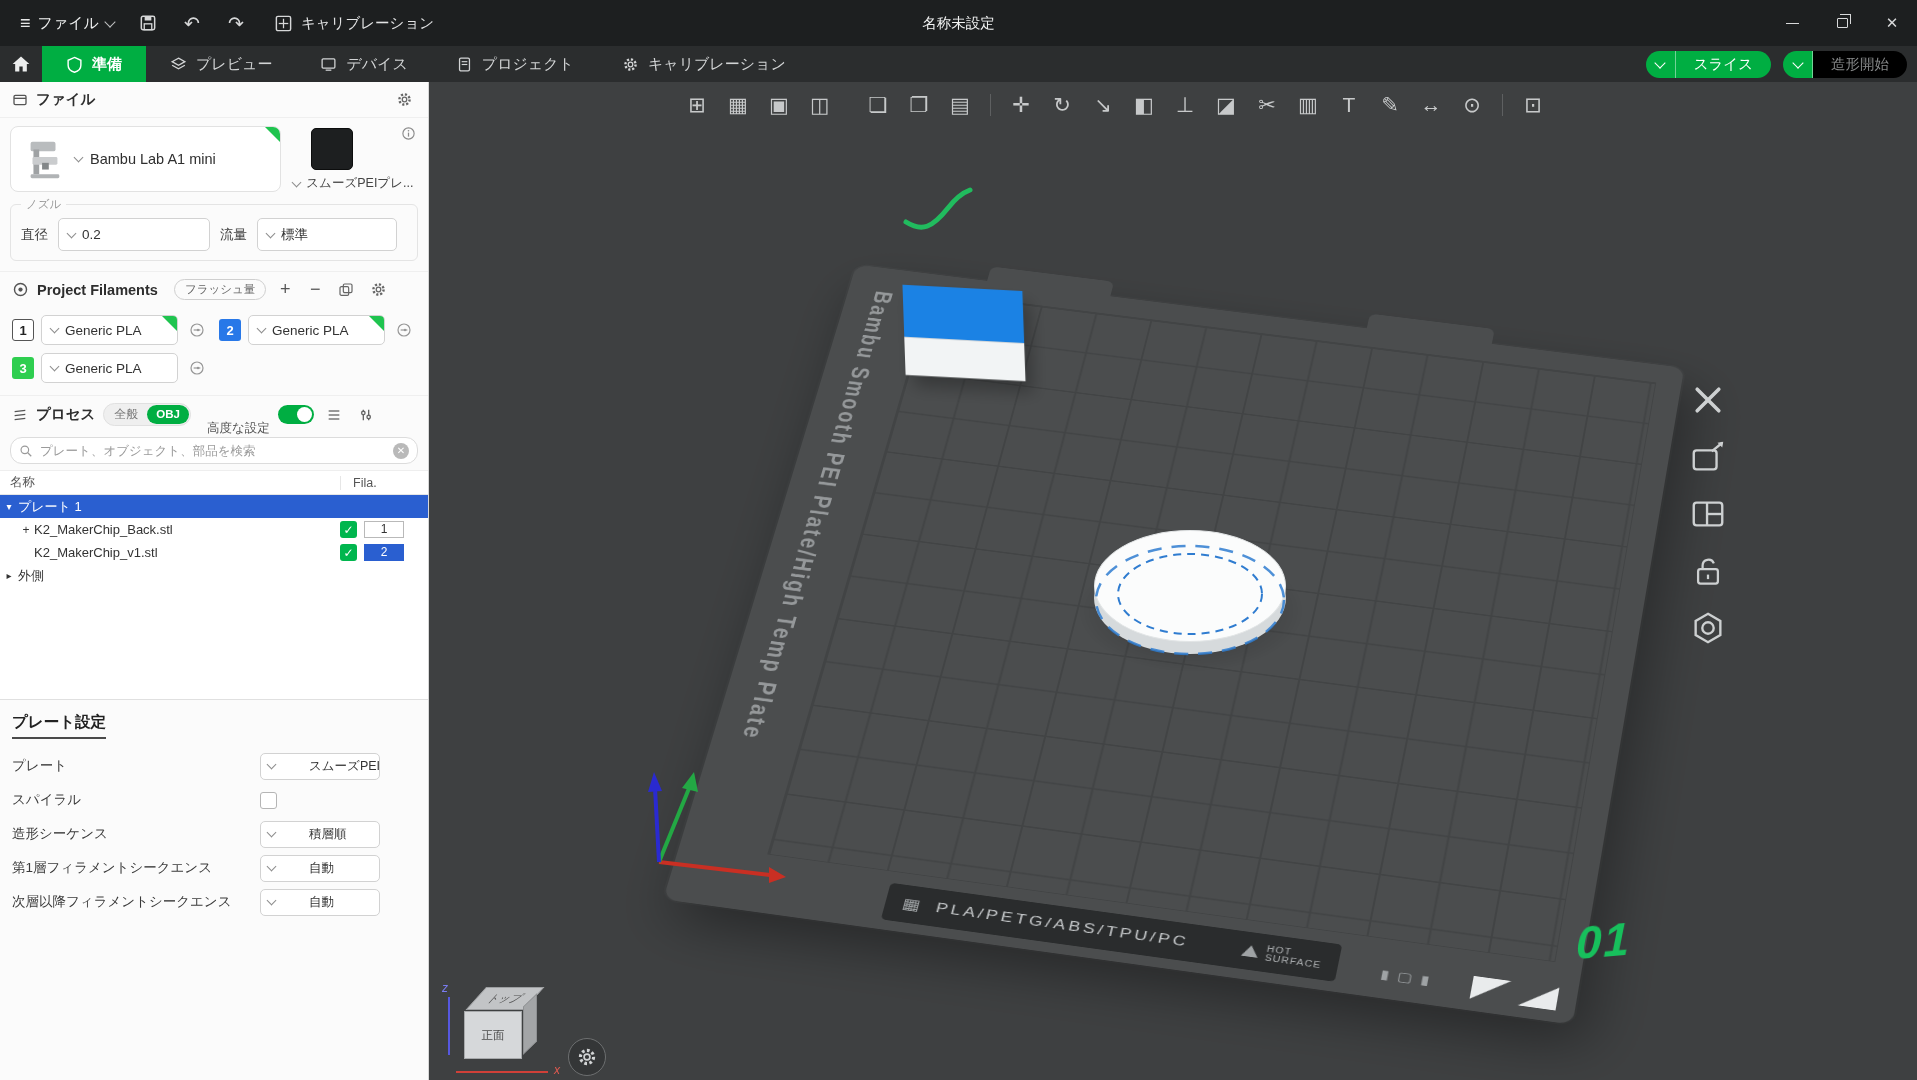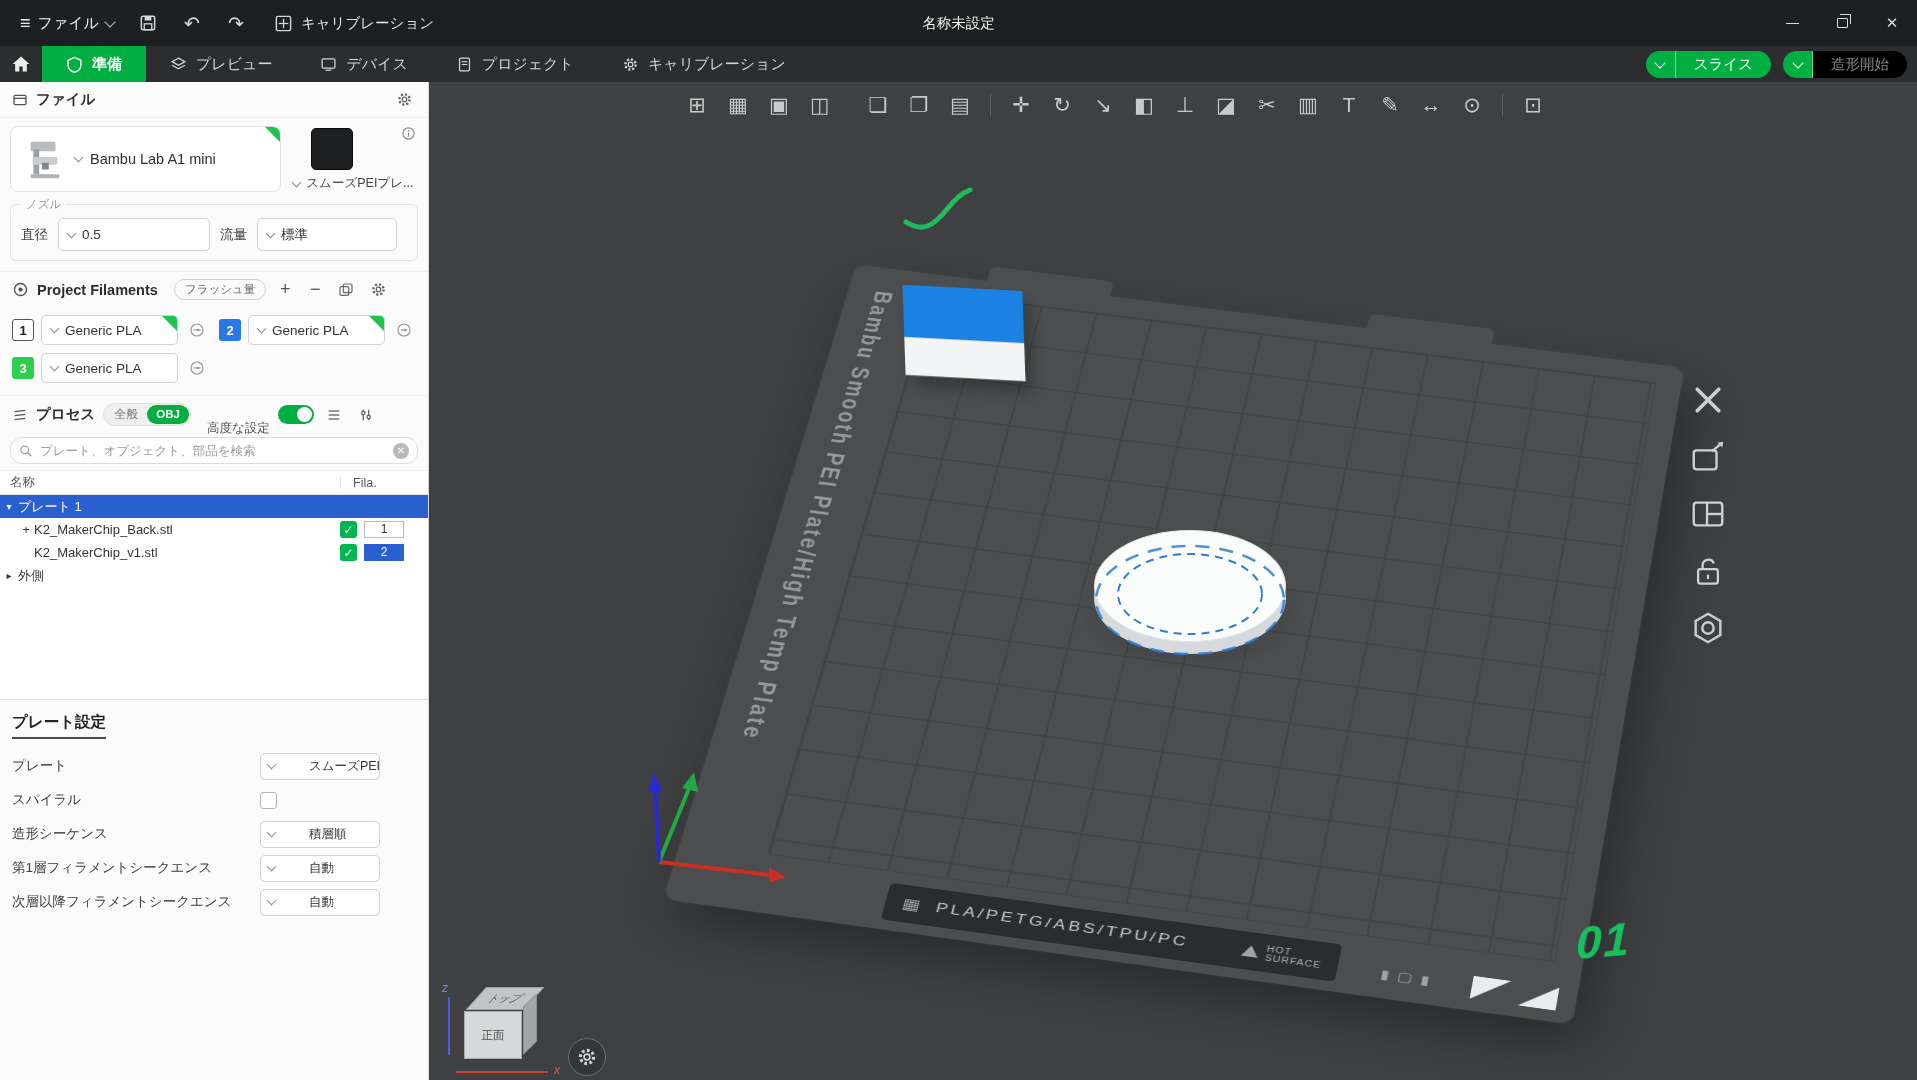--- a/index.html
+++ b/index.html
@@ -311,21 +311,21 @@
           <span>スムーズPEIプレ...</span>
         </div>
       </div>
     </div>
 
     <div class="nozzle-box">
       <span class="nozzle-legend">ノズル</span>
       <span class="nz-lbl">直径</span>
       <div class="cmb cmb-diam">
         <span class="cv"></span>
-        <span>0.5</span>
+        <span>0.2</span>
       </div>
       <span class="nz-lbl">流量</span>
       <div class="cmb cmb-flow">
         <span class="cv"></span>
         <span>標準</span>
       </div>
     </div>
 
     <div class="fila-head">
       <svg width="17" height="17" viewBox="0 0 24 24">

